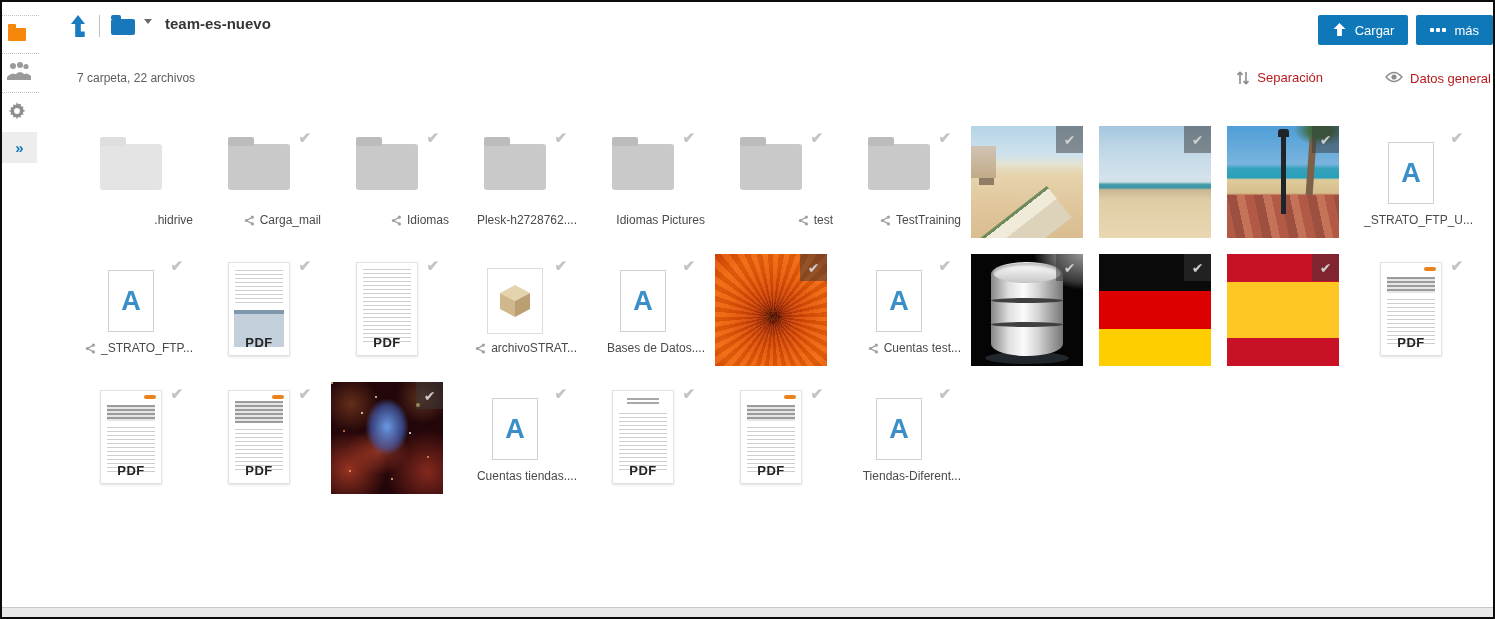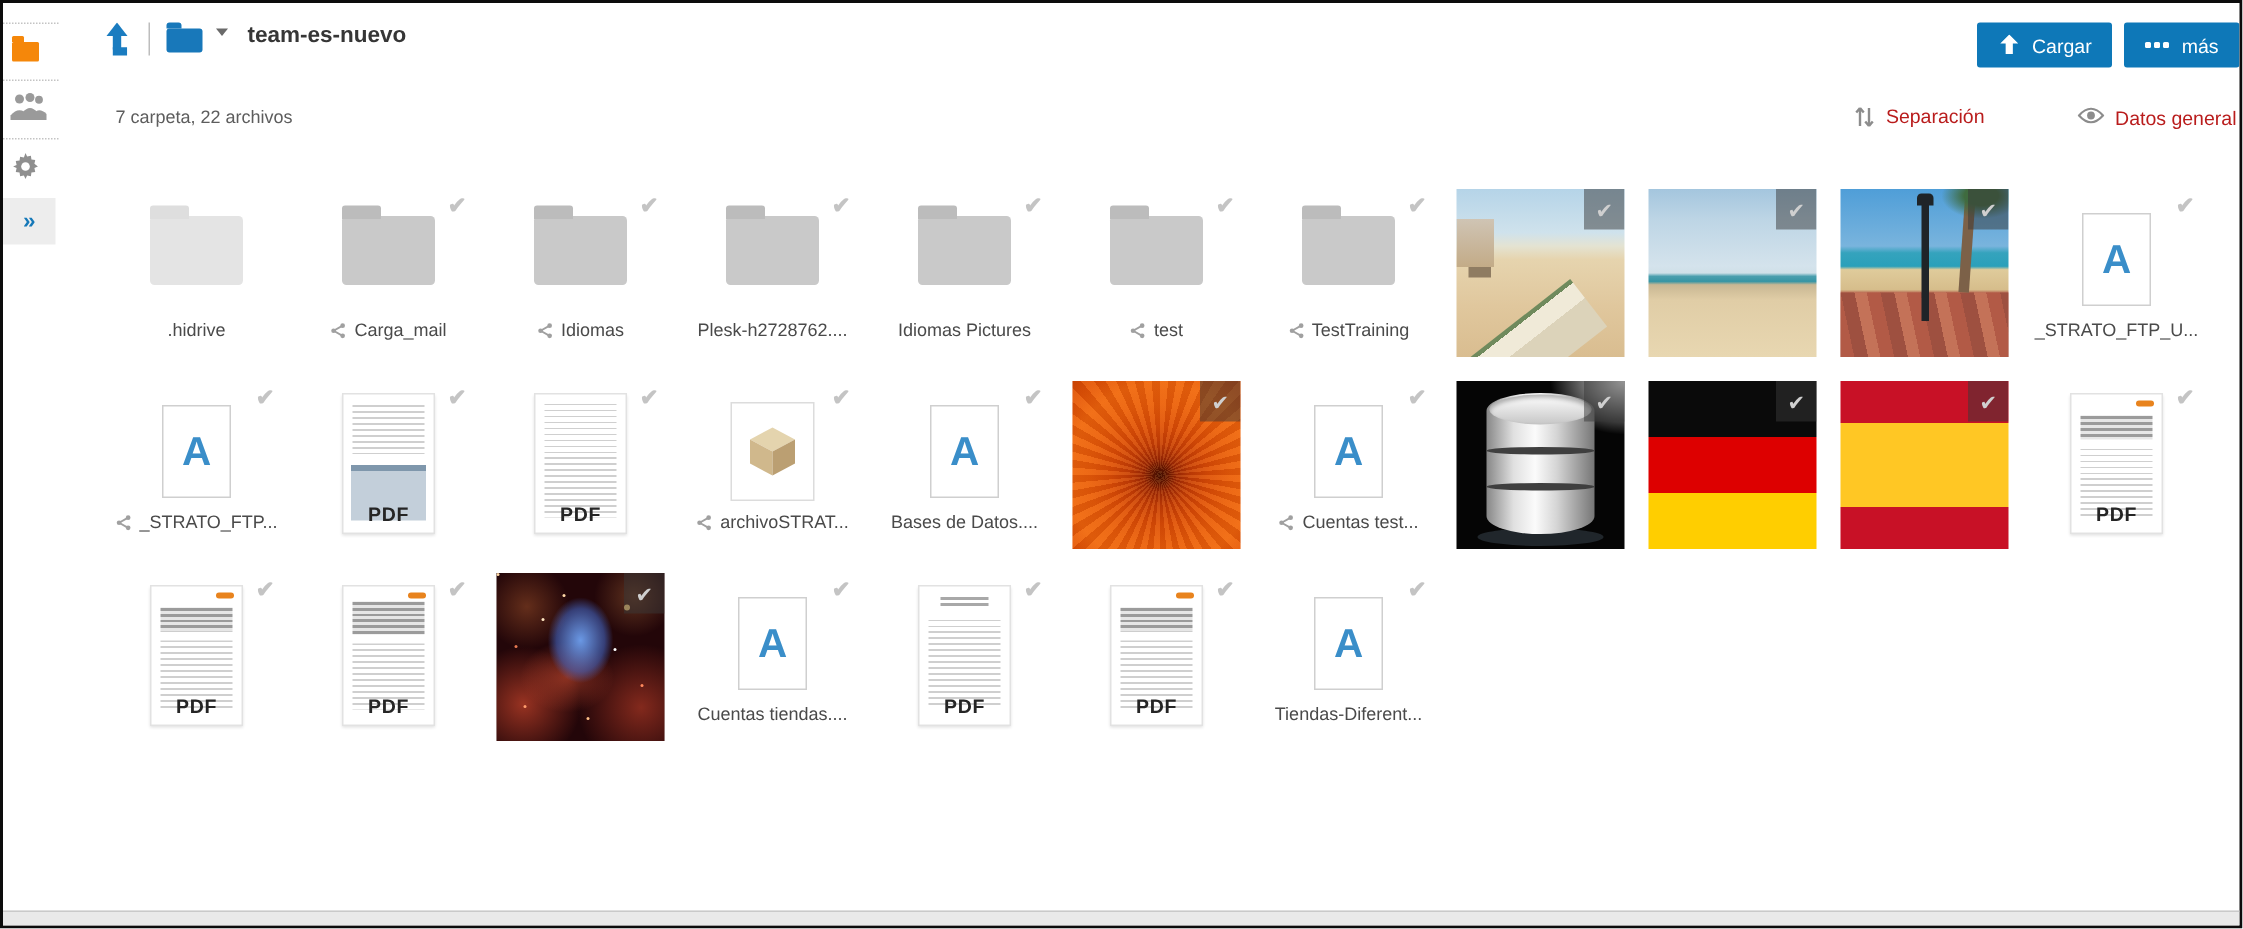--- a/index.html
+++ b/index.html
@@ -32,21 +32,21 @@
 
   
   .subbar{position:absolute;left:75px;top:67px;right:2px;height:18px;display:flex;align-items:center;font-size:12px;gap:36px;}
   .summary{color:#5d5d5d;}
   .viewopt{display:flex;align-items:flex-start;gap:7px;color:#b91c1c;font-size:13px;margin-left:26px;cursor:pointer;white-space:nowrap;}
 
   
   .grid{position:absolute;left:65px;top:124px;width:1408px;display:flex;flex-wrap:wrap;}
   .tile{position:relative;width:128px;height:128px;cursor:pointer;}
   .check{position:absolute;top:4px;right:12px;color:#c4c4c4;font-size:15px;font-weight:bold;line-height:1;}
-  .lbl{position:absolute;left:2px;right:2px;top:86px;height:16px;display:flex;align-items:center;justify-content:center;
+  .lbl{position:absolute;left:2px;right:2px;top:86px;height:16px;display:flex;align-items:center;justify-content:flex-end;
        font-size:12px;color:#4a4a4a;white-space:nowrap;gap:5px;overflow:hidden;}
   .shareic{display:flex;align-items:center;}
 
   .folder{position:absolute;left:33px;top:18px;width:62px;height:46px;background:#c9c9c9;border-radius:3px;}
   .folder::before{content:"";position:absolute;top:-7px;left:0;width:26px;height:9px;background:#bcbcbc;border-radius:2px 2px 0 0;}
   .folder.hidden{background:#e4e4e4;}
   .folder.hidden::before{background:#dedede;}
 
   .adoc{position:absolute;left:41px;top:16px;width:44px;height:60px;background:#fff;border:1px solid #cfcfcf;
         display:flex;align-items:center;justify-content:center;font-size:27px;font-weight:bold;color:#3a8ec9;}

